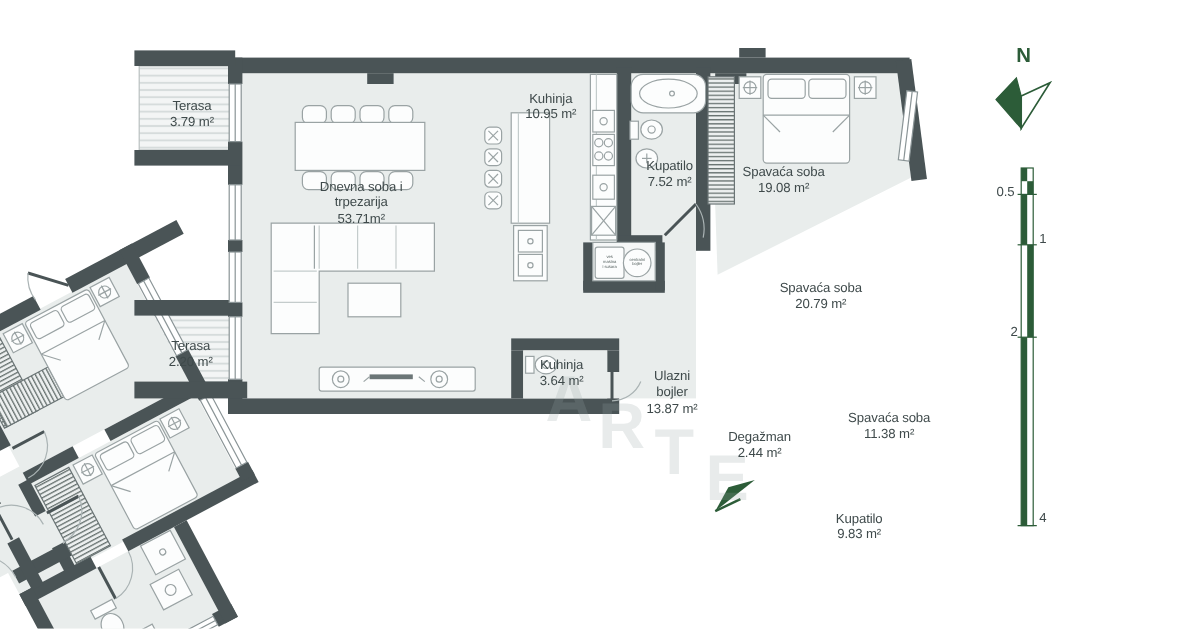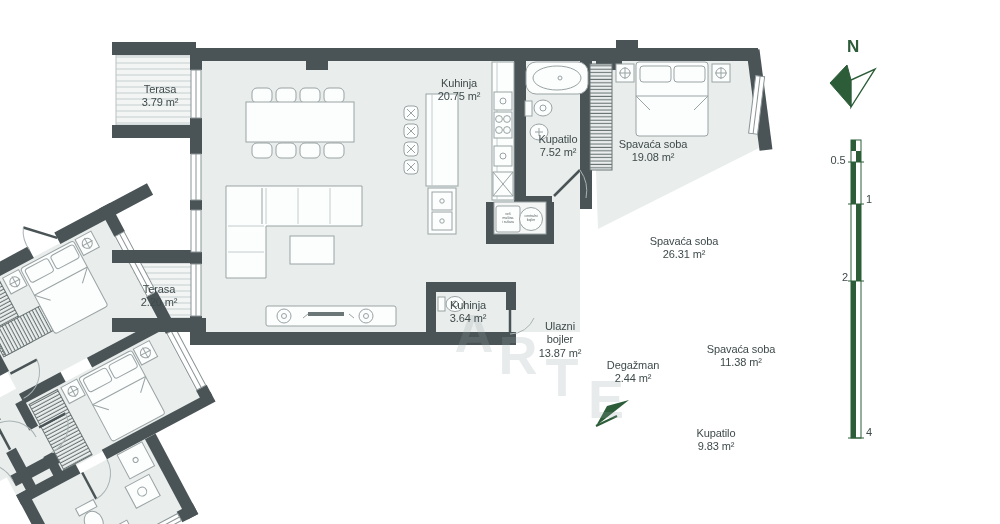--- a/index.html
+++ b/index.html
@@ -332,49 +332,54 @@
 </svg>
 
   <div class="lbl" style="left:160px;top:96px">
     <span class="ln">Terasa</span>
     <span class="ln">3.79 m²</span>
   </div>
   <div class="lbl" style="left:159px;top:296px">
     <span class="ln">Terasa</span>
     <span class="ln">2.20 m²</span>
   </div>
+  <div class="lbl" style="left:301px;top:170px">
+    <span class="ln">Dnevna soba i</span>
+    <span class="ln">trpezarija</span>
+    <span class="ln">53.71m²</span>
+  </div>
   <div class="lbl" style="left:459px;top:90px">
     <span class="ln">Kuhinja</span>
-    <span class="ln">20.75 m²</span>
+    <span class="ln">10.95 m²</span>
   </div>
   <div class="lbl" style="left:558px;top:146px">
     <span class="ln">Kupatilo</span>
     <span class="ln">7.52 m²</span>
   </div>
   <div class="lbl" style="left:653px;top:151px">
     <span class="ln">Spavaća soba</span>
     <span class="ln">19.08 m²</span>
   </div>
   <div class="lbl" style="left:684px;top:248px">
     <span class="ln">Spavaća soba</span>
-    <span class="ln">26.31 m²</span>
+    <span class="ln">20.79 m²</span>
   </div>
   <div class="lbl" style="left:741px;top:356px">
     <span class="ln">Spavaća soba</span>
     <span class="ln">11.38 m²</span>
   </div>
   <div class="lbl" style="left:716px;top:440px">
     <span class="ln">Kupatilo</span>
     <span class="ln">9.83 m²</span>
   </div>
   <div class="lbl" style="left:468px;top:312px">
     <span class="ln">Kuhinja</span>
     <span class="ln">3.64 m²</span>
   </div>
-  <div class="lbl" style="left:560px;top:340px">
+  <div class="lbl" style="left:560px;top:328px">
     <span class="ln">Ulazni</span>
     <span class="ln">bojler</span>
     <span class="ln">13.87 m²</span>
   </div>
   <div class="lbl" style="left:633px;top:372px">
     <span class="ln">Degažman</span>
     <span class="ln">2.44 m²</span>
   </div>
 
   <div class="lbl tiny" style="left:508px;top:219px">

